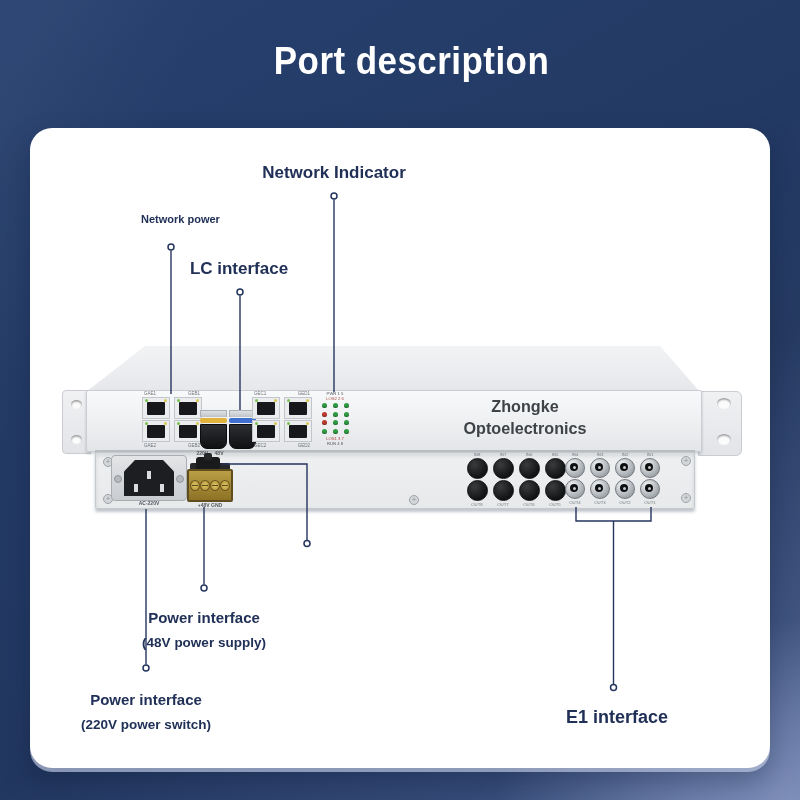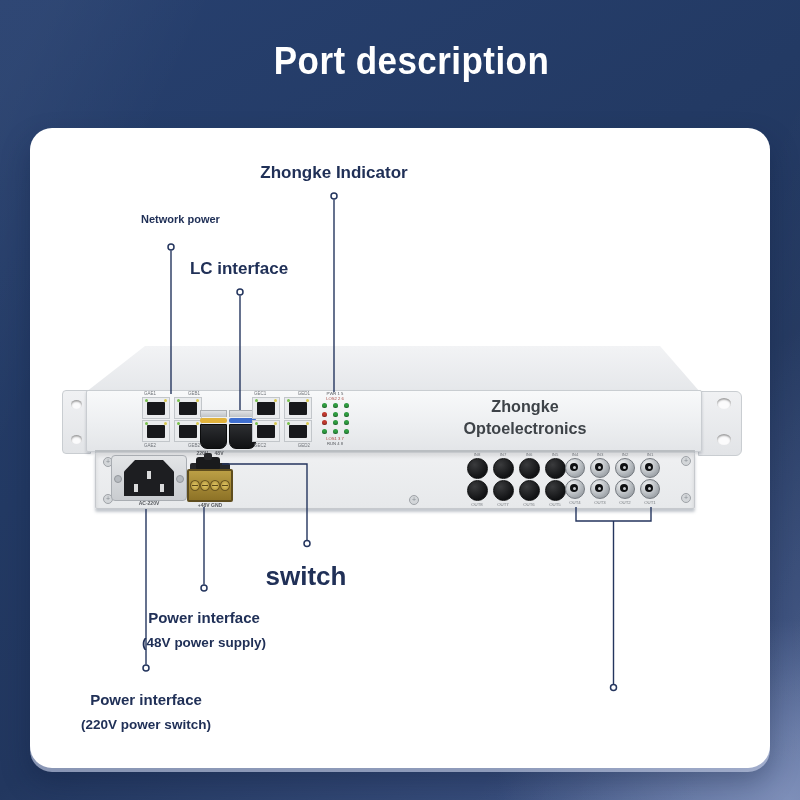--- a/index.html
+++ b/index.html
@@ -340,26 +340,26 @@
         <circle cx="146" cy="668" r="3" fill="#ffffff" stroke-width="1.5"></circle>
       </g>
       <g>
         <path d="M576,507 V521 H651 V507"></path>
         <path d="M613.5,521 V684"></path>
         <circle cx="613.5" cy="687.5" r="3" fill="#ffffff" stroke-width="1.5"></circle>
       </g>
     </g>
   </svg>
 
-  <div class="anno anno-status">Zhongke Indicator</div>
+  <div class="anno anno-status">Network Indicator</div>
   <div class="anno anno-network">Network power</div>
   <div class="anno anno-lc">LC interface</div>
-  <div class="anno anno-switch">switch</div>
   <div class="anno anno-p48">
     <div class="l1">Power interface</div>
     <div class="l2">(48V power supply)</div>
   </div>
   <div class="anno anno-p220">
     <div class="l1">Power interface</div>
     <div class="l2">(220V power switch)</div>
   </div>
+  <div class="anno anno-e1">E1 interface</div>
 
 </div>
 
 </body></html>

